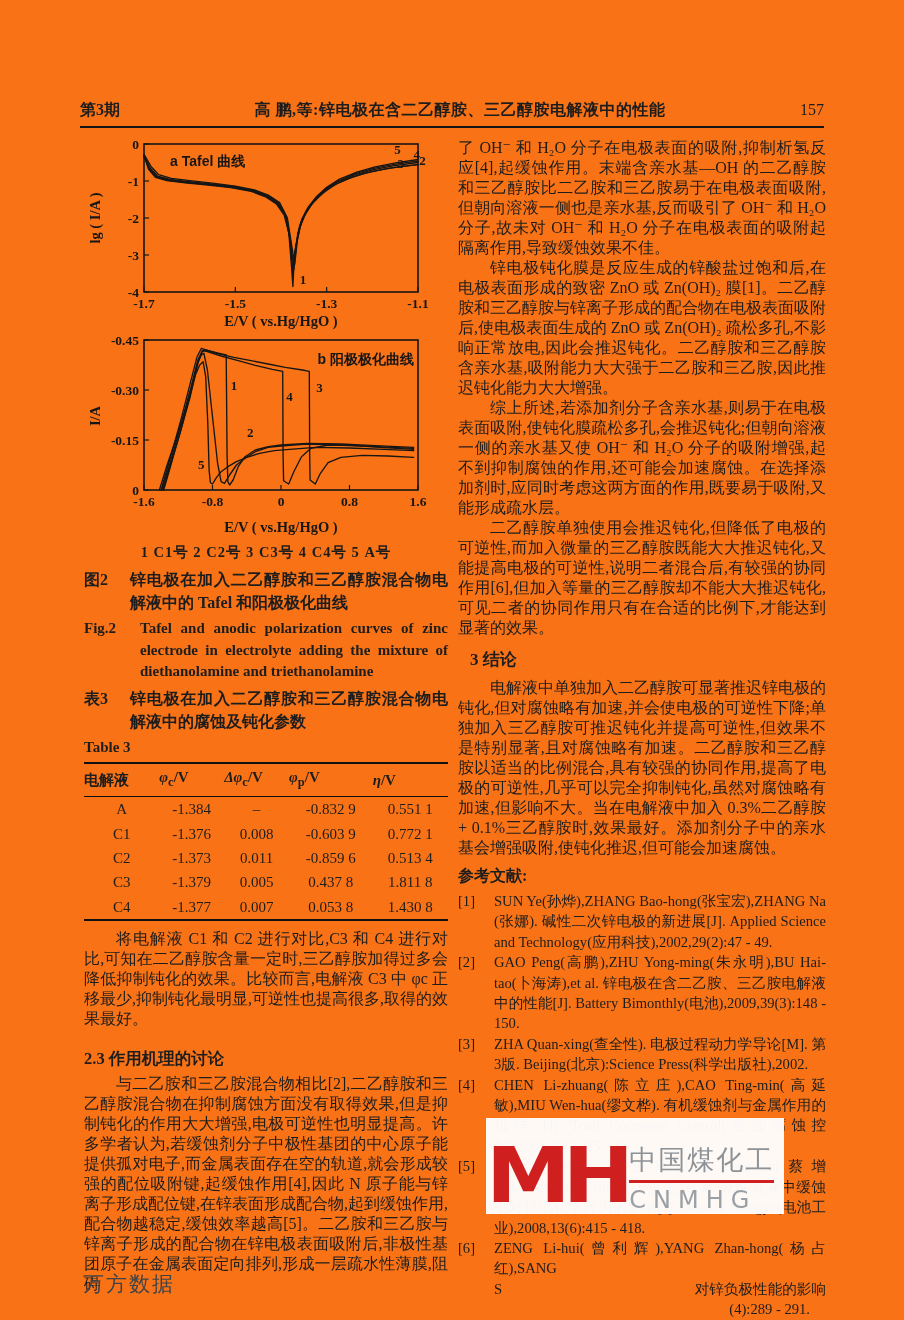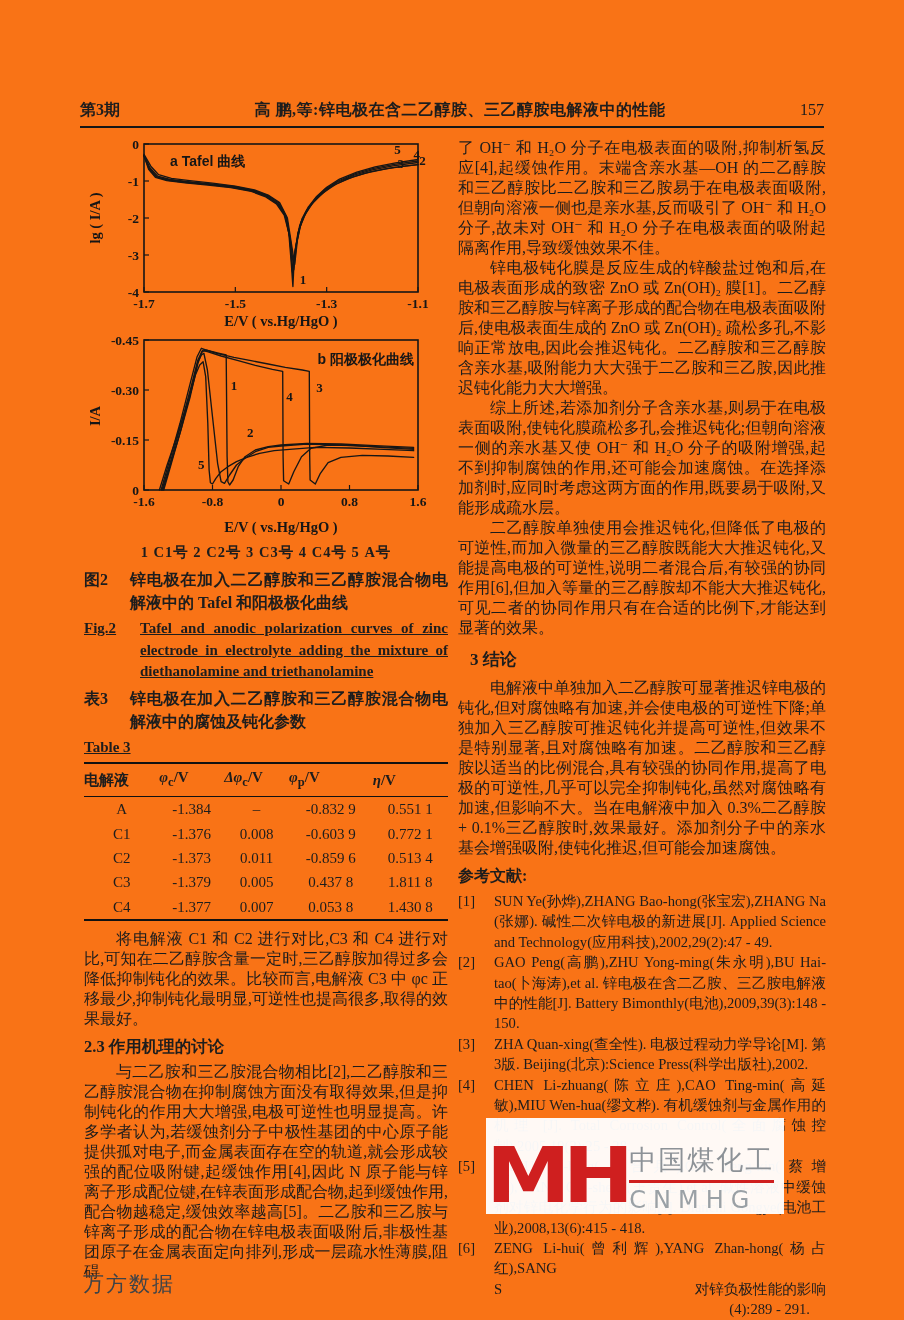--- a/index.html
+++ b/index.html
@@ -10,37 +10,37 @@
   #hdr .issue{flex:0 0 auto;font-weight:bold;}
   #hdr .rtitle{flex:1;text-align:center;font-weight:bold;letter-spacing:.5px;}
   #hdr .pnum{flex:0 0 auto;}
   #hdr-rule{position:absolute;left:80px;top:126px;width:744px;border-top:2.4px solid #161616;}
   
   .col{position:absolute;top:138px;font-size:16px;line-height:20px;text-align:justify;}
   #lcol{left:84px;width:364px;}
   #rcol{left:458px;width:368px;}
   p.body{margin:0;text-indent:2em;}
   p.body.noindent{text-indent:0;}
-  .sec-head{font-weight:bold;margin:8px 0 5px 0;text-indent:0;font-size:16.5px;}
+  .sec-head{font-weight:bold;margin:20px 0 5px 0;text-indent:0;font-size:16.5px;}
   .sec-head.big{font-size:17px;margin:12px 0 8px 12px;}
   
   svg.chart{display:block;}
   .plot-border{fill:none;stroke:#161616;stroke-width:1.6;}
   .curve{fill:none;stroke:#161616;stroke-width:1.35;stroke-linejoin:round;stroke-linecap:round;}
   .ticktxt{font:bold 13.5px "Liberation Serif",serif;fill:#161616;}
   .axlabel{font:bold 14.5px "Liberation Serif",serif;fill:#161616;}
   .panel-label{font:bold 14px "Liberation Sans",sans-serif;fill:#161616;}
   .anntxt{font:bold 13px "Liberation Serif",serif;fill:#161616;}
   .tickline{stroke:#161616;stroke-width:1.2;}
   
   .fig-legend{text-align:center;font-weight:bold;font-size:14.5px;margin:2px 0 6px 0;letter-spacing:1px;}
   .cap{display:flex;margin:2px 0 4px 0;line-height:23px;}
   .cap .cap-label{flex:0 0 46px;font-weight:bold;}
   .cap .cap-text{flex:1;font-weight:bold;text-align:justify;}
-  .cap.en{line-height:21.5px;font-size:15px;text-decoration:underline;}
+  .cap.en{line-height:21.5px;font-size:15px;}
   .cap.en .cap-label{flex:0 0 56px;}
   
   table#t3{width:100%;border-collapse:collapse;margin:4px 0 8px 0;font-size:15px;
            border-top:2.3px solid #111;border-bottom:2.3px solid #111;}
   #t3 th{border-bottom:1.6px solid #111;font-weight:bold;padding:3px 0 4px 0;line-height:20px;}
   #t3 td{padding:2.2px 0;text-align:center;line-height:20px;}
   #t3 th i{font-style:italic;font-family:"Liberation Serif",serif;}
   
   .refs-head{font-weight:bold;margin:8px 0 5px 0;}
   .ref{position:relative;padding-left:36px;font-size:14.6px;line-height:20.4px;text-align:justify;margin:0;}

